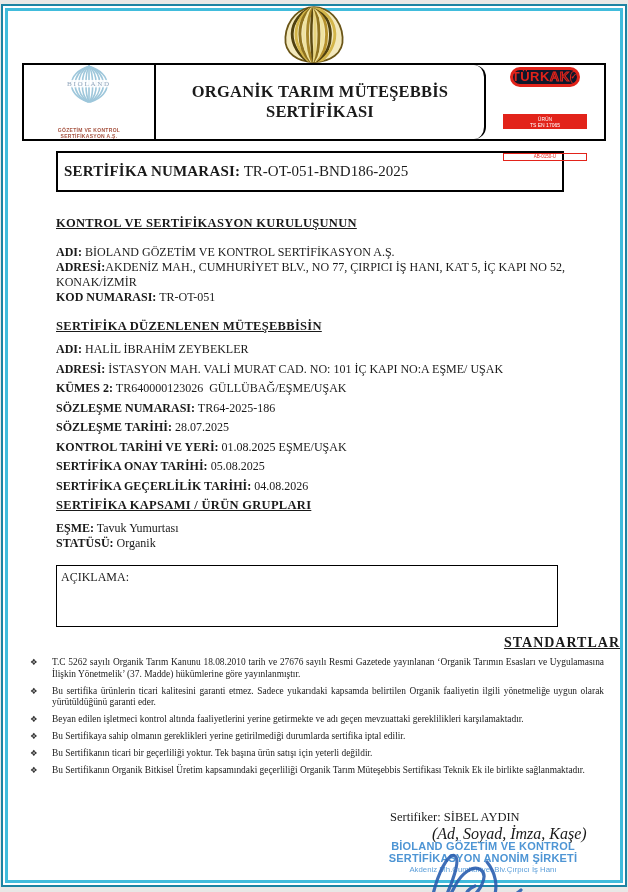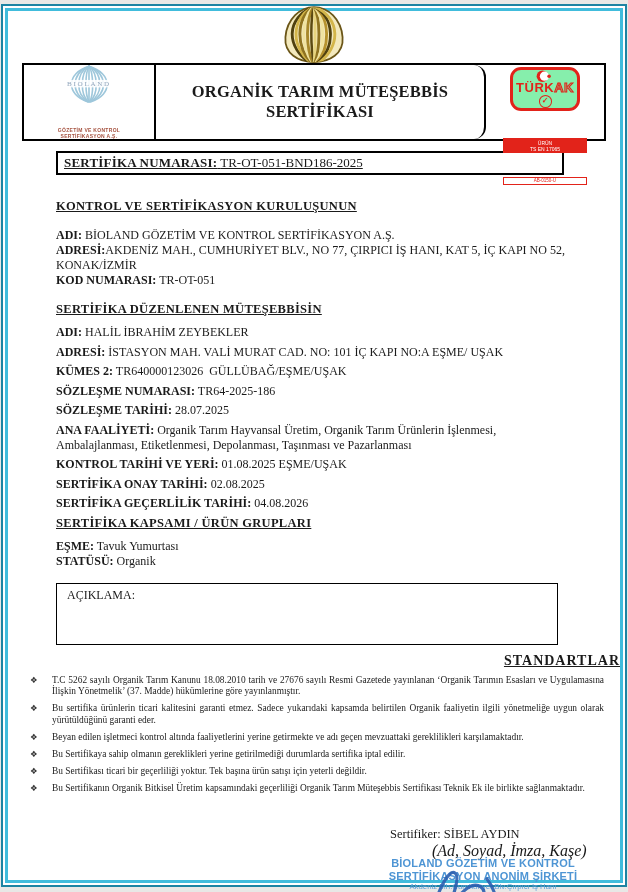--- a/index.html
+++ b/index.html
@@ -19,57 +19,57 @@
   .header-row{
     display:flex;margin:52px 14px 0 14px;border:2px solid #000;height:74px;
   }
   .h-cell{display:flex;align-items:center;justify-content:flex-start;gap:24px;}
   .h-logo{width:130px;border-right:2px solid #000;flex-direction:column;}
   .h-title{flex:1;border-right:2px solid #000;text-align:center;border-radius:12px;}
   .h-title .title-text{font-weight:bold;font-size:16.5px;letter-spacing:.2px;}
   .h-turkak{width:118px;flex-direction:column;padding-top:2px;}
   .turkak-badge{
     width:64px;height:38px;border:3px solid #e2231a;border-radius:11px;
-    display:flex;flex-direction:column;align-items:center;justify-content:center;background:#86efac;
+    display:flex;flex-direction:row;align-items:center;justify-content:center;background:#0f172a;
   }
   .turkak-word{font-family:"Liberation Sans",sans-serif;font-weight:bold;font-size:13px;line-height:12px;letter-spacing:.5px;}
   .turkak-word .turk{color:#e2231a;}
   .turkak-word .ak{color:rgba(226,35,26,0.30);-webkit-text-stroke:1px #e2231a;}
   .turkak-check{
     width:11px;height:11px;border:1.4px solid #e2231a;border-radius:50%;
     color:#e2231a;font-size:8px;line-height:10px;text-align:center;margin-top:1px;
     font-family:"Liberation Sans",sans-serif;font-weight:bold;
   }
   .turkak-redbox{
     width:84px;margin-top:3px;background:#e2231a;color:#fff;text-align:center;
     font-family:"Liberation Sans",sans-serif;font-size:5px;line-height:6px;padding:2px 0 1px;
   }
   .turkak-ab{
     width:84px;border:1px solid #e2231a;color:#e2231a;text-align:center;
     font-family:"Liberation Sans",sans-serif;font-size:4.5px;line-height:5.5px;box-sizing:border-box;
   }
   .bio-lines{font-family:"Liberation Sans",sans-serif;font-size:5px;line-height:6px;color:#a65340;font-weight:bold;text-align:center;letter-spacing:.3px;}
   
   .certno{
-    margin:10px 56px 0 48px;border:2px solid #000;padding:2px 6px;font-size:13px;text-decoration:underline;
+    margin:10px 56px 0 48px;border:2px solid #000;padding:10px 6px;font-size:15px;
   }
   .certno b{letter-spacing:.2px;}
   
   .main{margin:12px 54px 0 48px;font-size:12px;}
   .sec-head{
     font-weight:bold;text-decoration:underline;font-size:12.5px;letter-spacing:.3px;
   }
   .field{line-height:15px;}
   .field .lbl{font-weight:bold;}
   .field .val{white-space:pre-wrap;}
   .spaced .field{margin-bottom:4.5px;}
   .gap8{height:8px;}  .gap12{height:12px;}  .gap14{height:14px;}
   
   .aciklama{
-    margin:14px 8px 0 0;border:1.5px solid #000;height:52px;padding:4px 10px;font-size:12px;
+    margin:14px 8px 0 0;border:1.5px solid #000;height:52px;padding:4px 4px;font-size:12px;
   }
   
   .standards-title{
     text-align:right;font-weight:bold;text-decoration:underline;font-size:14px;
     letter-spacing:1px;margin-top:8px;
   }
   .bullets{margin:6px 16px 17px 22px;padding:0;list-style:none;}
   .bullets li{
     font-size:9.4px;line-height:11.5px;margin-bottom:5.5px;text-align:justify;
     padding-left:22px;position:relative;color:#222;
@@ -178,42 +178,41 @@
       <div class="field"><span class="lbl">KOD NUMARASI:</span> <span class="val">TR-OT-051</span></div>
       <div class="gap14"></div>
       <div class="sec-head">SERTİFİKA DÜZENLENEN MÜTEŞEBBİSİN</div>
       <div class="gap8"></div>
       <div class="spaced">
         <div class="field"><span class="lbl">ADI:</span> <span class="val">HALİL İBRAHİM ZEYBEKLER</span></div>
         <div class="field"><span class="lbl">ADRESİ:</span> <span class="val">İSTASYON MAH. VALİ MURAT CAD. NO: 101 İÇ KAPI NO:A EŞME/ UŞAK</span></div>
         <div class="field"><span class="lbl">KÜMES 2:</span> <span class="val">TR640000123026  GÜLLÜBAĞ/EŞME/UŞAK</span></div>
         <div class="field"><span class="lbl">SÖZLEŞME NUMARASI:</span> <span class="val">TR64-2025-186</span></div>
         <div class="field"><span class="lbl">SÖZLEŞME TARİHİ:</span> <span class="val">28.07.2025</span></div>
-        <div class="field"><span class="lbl">ANA FAALİYETİ:</span> <span class="val">Organik Tarım Hayvansal Üretim, Organik Tarım Ürünlerin İşlenmesi, Ambalajlanması, Etiketlenmesi, Depolanması, Taşınması ve Pazarlanması</span></div>
         <div class="field"><span class="lbl">KONTROL TARİHİ VE YERİ:</span> <span class="val">01.08.2025 EŞME/UŞAK</span></div>
-        <div class="field"><span class="lbl">SERTİFİKA ONAY TARİHİ:</span> <span class="val">02.08.2025</span></div>
+        <div class="field"><span class="lbl">SERTİFİKA ONAY TARİHİ:</span> <span class="val">05.08.2025</span></div>
         <div class="field"><span class="lbl">SERTİFİKA GEÇERLİLİK TARİHİ:</span> <span class="val">04.08.2026</span></div>
       </div>
       <div class="sec-head">SERTİFİKA KAPSAMI / ÜRÜN GRUPLARI</div>
       <div class="gap8"></div>
       <div class="field"><span class="lbl">EŞME:</span><span class="val"> Tavuk Yumurtası</span></div>
       <div class="field"><span class="lbl">STATÜSÜ:</span> <span class="val">Organik</span></div>
 
       <div class="aciklama">
         <span>AÇIKLAMA:</span>
       </div>
     </div>
 
     <div class="standards-title">STANDARTLAR</div>
     <ul class="bullets">
       <li>T.C 5262 sayılı Organik Tarım Kanunu 18.08.2010 tarih ve 27676 sayılı Resmi Gazetede yayınlanan ‘Organik Tarımın Esasları ve Uygulamasına İlişkin Yönetmelik’ (37. Madde) hükümlerine göre yayınlanmıştır.</li>
       <li>Bu sertifika ürünlerin ticari kalitesini garanti etmez. Sadece yukarıdaki kapsamda belirtilen Organik faaliyetin ilgili yönetmeliğe uygun olarak yürütüldüğünü garanti eder.</li>
       <li>Beyan edilen işletmeci kontrol altında faaliyetlerini yerine getirmekte ve adı geçen mevzuattaki gereklilikleri karşılamaktadır.</li>
       <li>Bu Sertifikaya sahip olmanın gereklikleri yerine getirilmediği durumlarda sertifika iptal edilir.</li>
-      <li>Bu Sertifikası ticari bir geçerliliği yoktur. Tek başına ürün satışı için yeterli değildir.</li>
+      <li>Bu Sertifikanın ticari bir geçerliliği yoktur. Tek başına ürün satışı için yeterli değildir.</li>
       <li>Bu Sertifikanın Organik Bitkisel Üretim kapsamındaki geçerliliği Organik Tarım Müteşebbis Sertifikası Teknik Ek ile birlikte sağlanmaktadır.</li>
     </ul>
 
     <div class="bottom">
       <div class="certifier">Sertifiker: SİBEL AYDIN</div>
       <div class="certifier-sub">(Ad, Soyad, İmza, Kaşe)</div>
       <div class="stamp">
         <div class="big">BİOLAND GÖZETİM VE KONTROL</div>
         <div class="big">SERTİFİKASYON ANONİM ŞİRKETİ</div>
         <div class="small">Akdeniz Mh.Cumhuriyet Blv.Çırpıcı İş Hanı</div>

